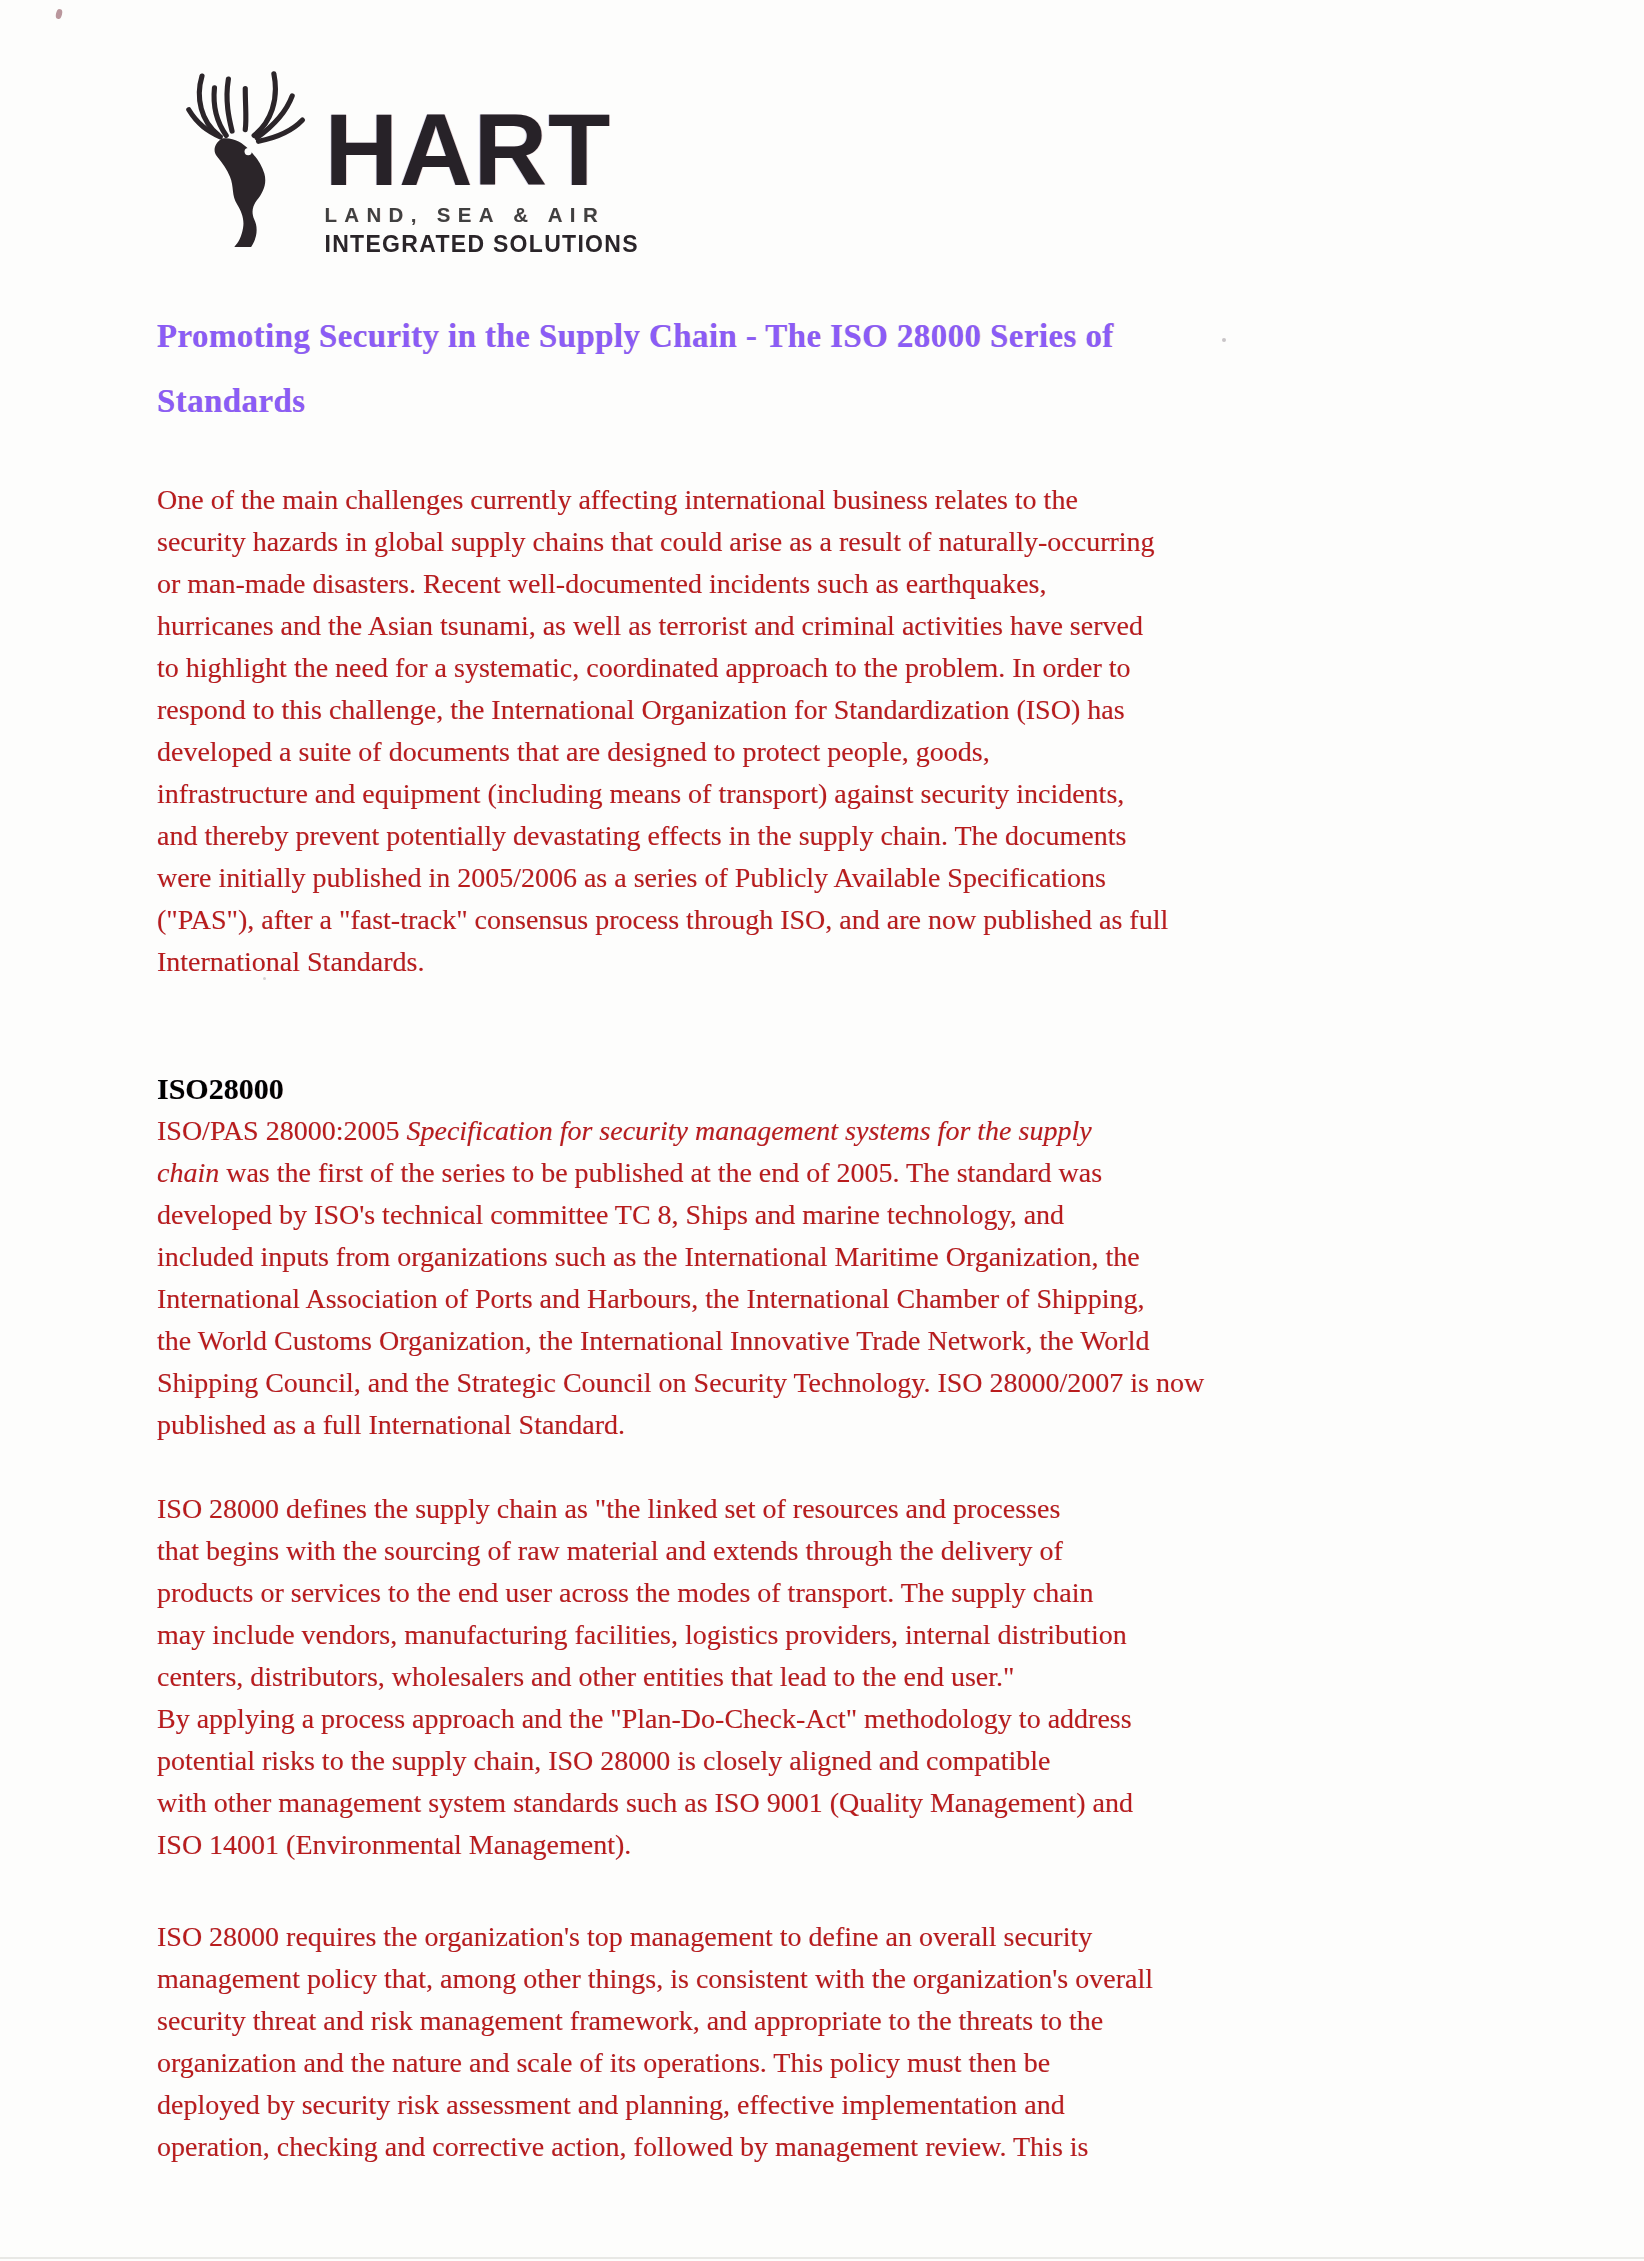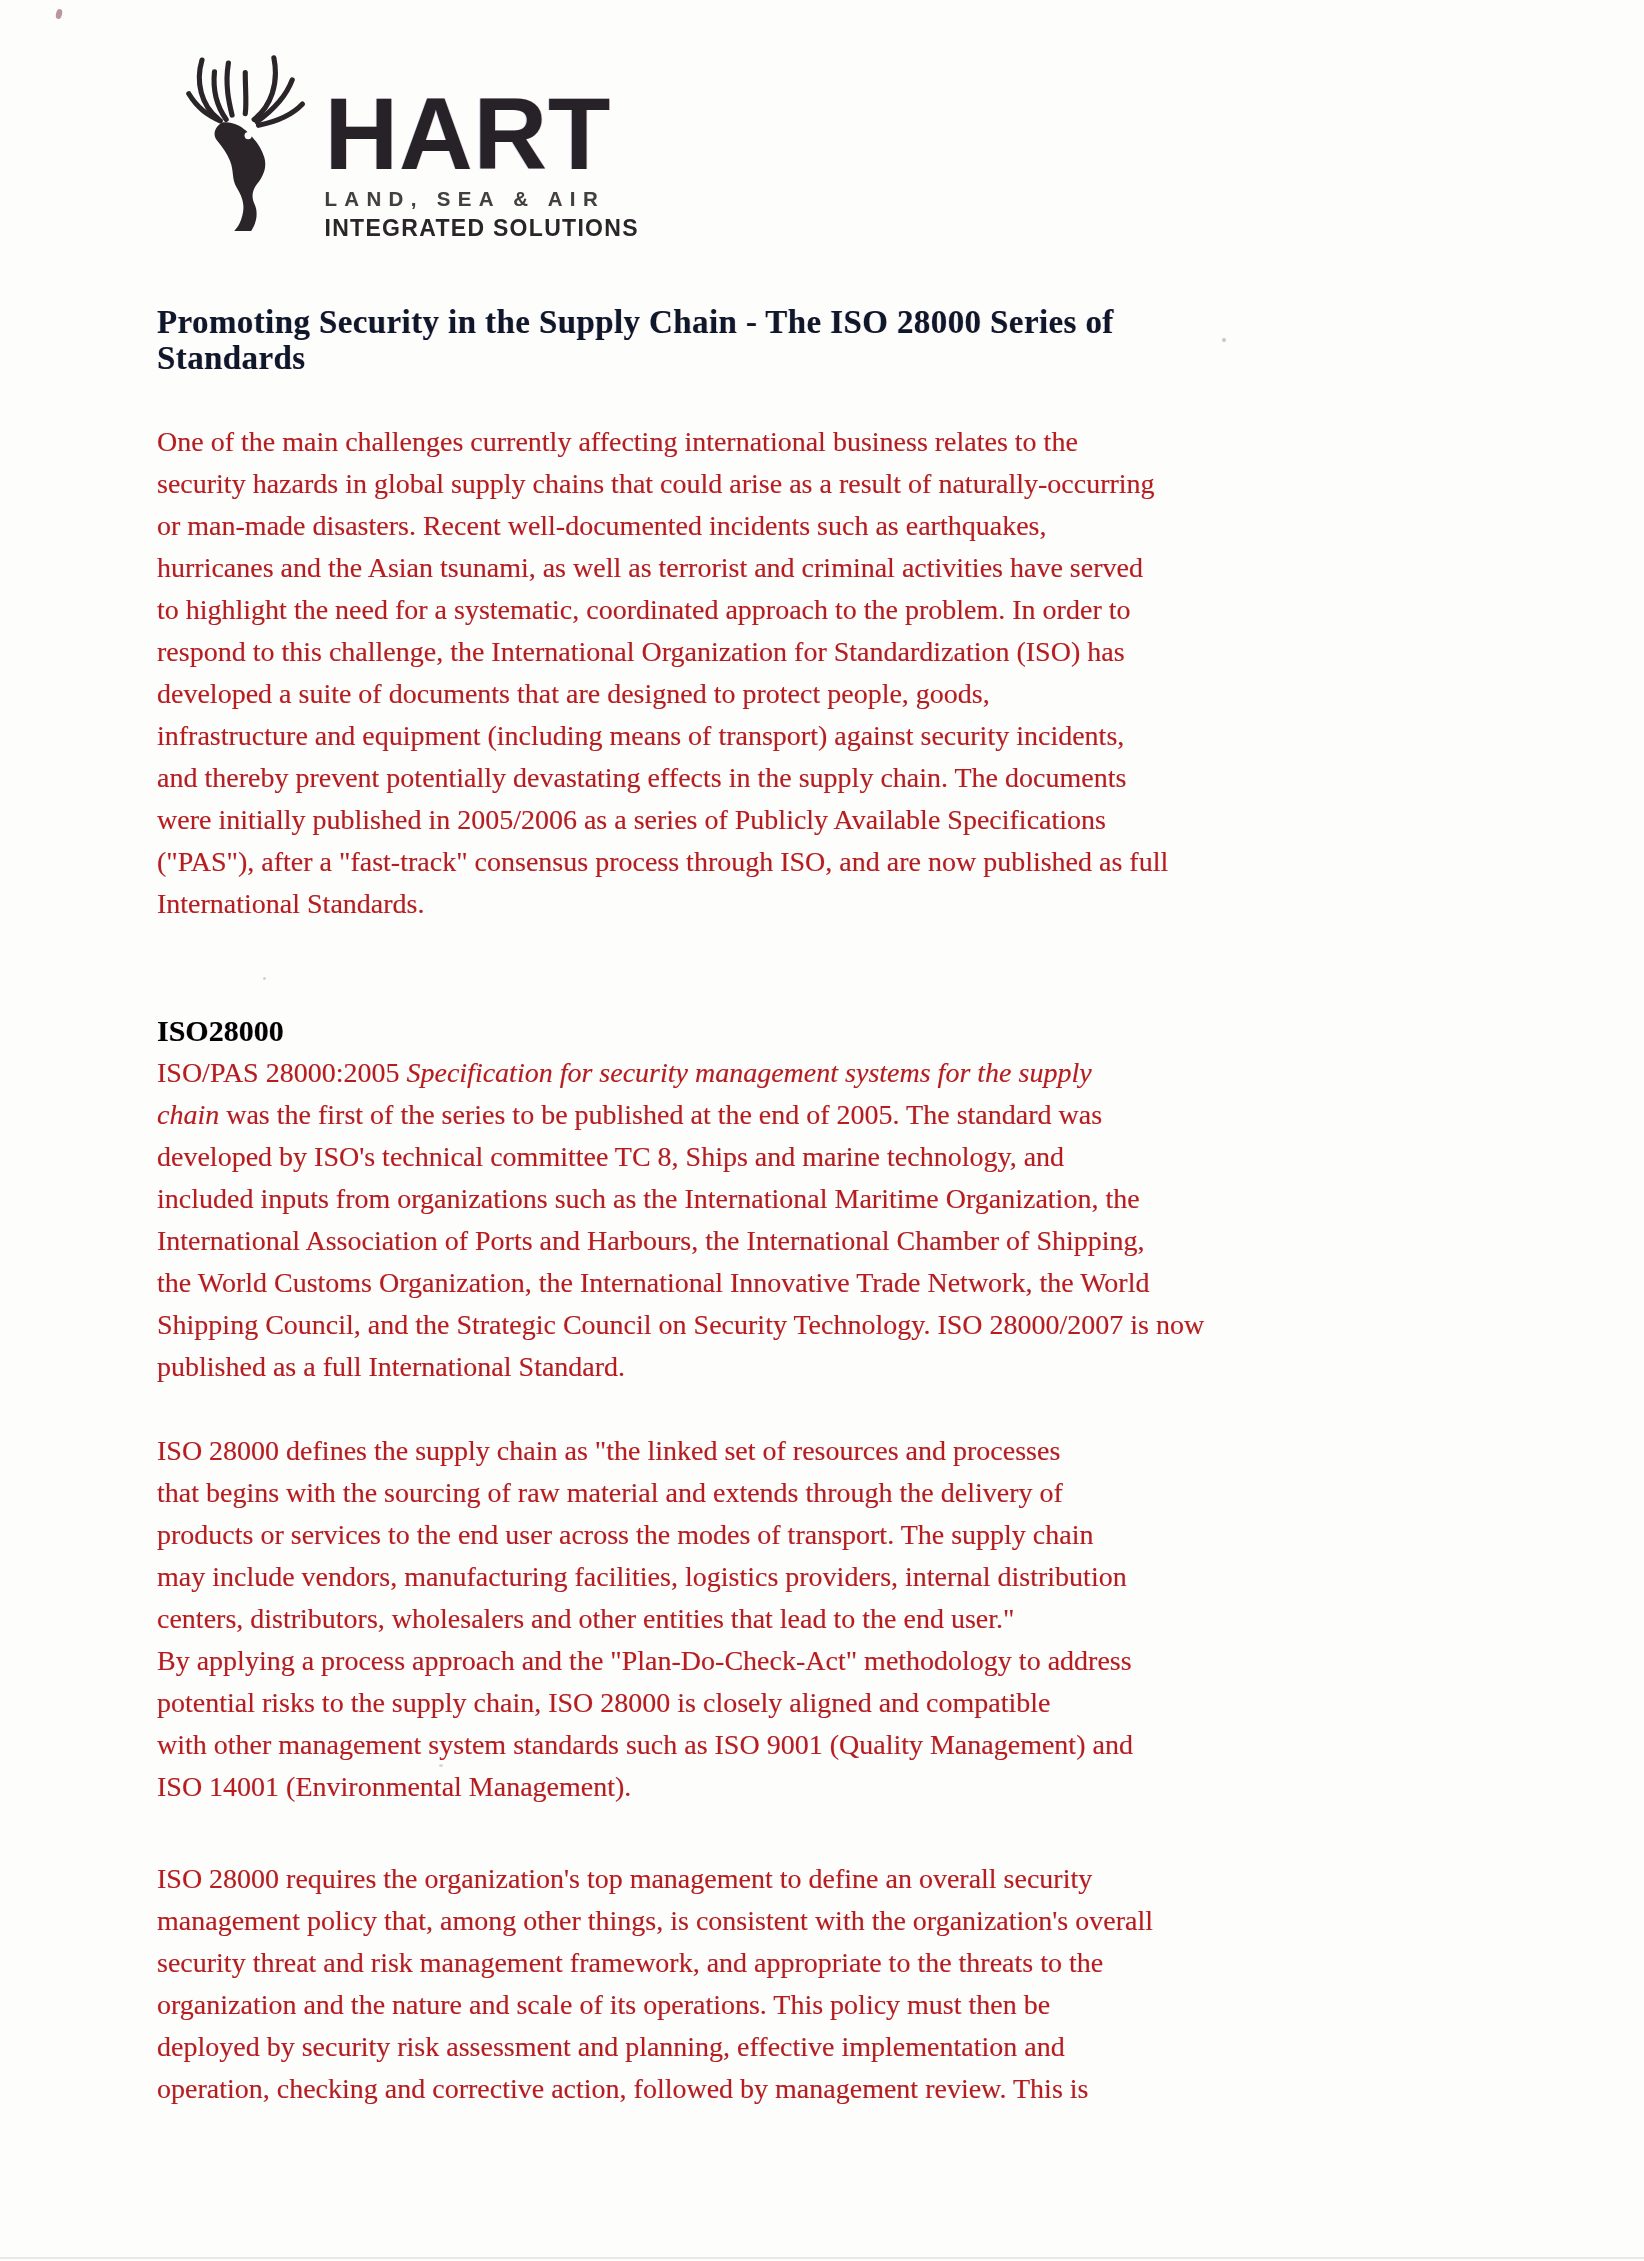--- a/index.html
+++ b/index.html
@@ -5,43 +5,43 @@
   html,body{margin:0;padding:0;background:#fdfdfc;}
   .page{
     position:relative;
     width:1644px;height:2261px;
     background:#fdfdfc;
     overflow:hidden;
     font-family:"Liberation Serif", "DejaVu Serif", serif;
     color:#1d1a1e;
   }
   
-  .logo{position:absolute;left:180px;top:47px;display:flex;align-items:flex-start;}
+  .logo{position:absolute;left:180px;top:63px;display:flex;align-items:flex-start;}
   .logo-icon{width:132px;height:186px;flex:0 0 auto;}
   .logo-icon svg{display:block;width:100%;height:100%;}
   .logo-text{margin-left:12.5px;margin-top:47px;font-family:"Liberation Sans","DejaVu Sans",sans-serif;}
   .logo-wordmark{
     font-size:102px;line-height:0.80;font-weight:700;letter-spacing:0.8px;
     color:#272228;
     text-shadow:0.8px 0 rgba(150,40,40,.20), -0.8px 0 rgba(40,40,150,.18);
   }
   .logo-tagline{
     margin-top:12.5px;font-size:20.4px;letter-spacing:7.4px;font-weight:700;
     color:#404040;
     text-shadow:0.5px 0 rgba(150,40,40,.18);
   }
   .logo-subtitle{
     margin-top:3.9px;font-size:23px;font-weight:700;letter-spacing:1.3px;
     color:#2a2529;
   }
   
   .content{position:absolute;left:157px;top:304px;width:1410px;}
   .doc-title{
-    margin:0;font-size:33px;font-weight:700;line-height:36px;letter-spacing:0.4px;
-    white-space:pre-line;color:#0f172a;
+    margin:0;font-size:33px;font-weight:700;line-height:65px;letter-spacing:0.4px;
+    white-space:pre-line;color:#8b5cf6;
     text-shadow:0.6px 0 rgba(140,30,30,.22), -0.6px 0 rgba(30,30,140,.18);
   }
   .body-text{
     margin:0;font-size:28px;line-height:42px;white-space:pre-line;color:#b91c1c;
     text-shadow:0.5px 0 rgba(150,30,30,.16), -0.5px 0 rgba(30,30,150,.14);
   }
   .para1{margin-top:45px;}
   .section-heading{
     margin:85px 0 0 0;font-size:30px;font-weight:700;line-height:42px;color:#000000;
     text-shadow:0.6px 0 rgba(140,30,30,.2), -0.6px 0 rgba(30,30,140,.16);

